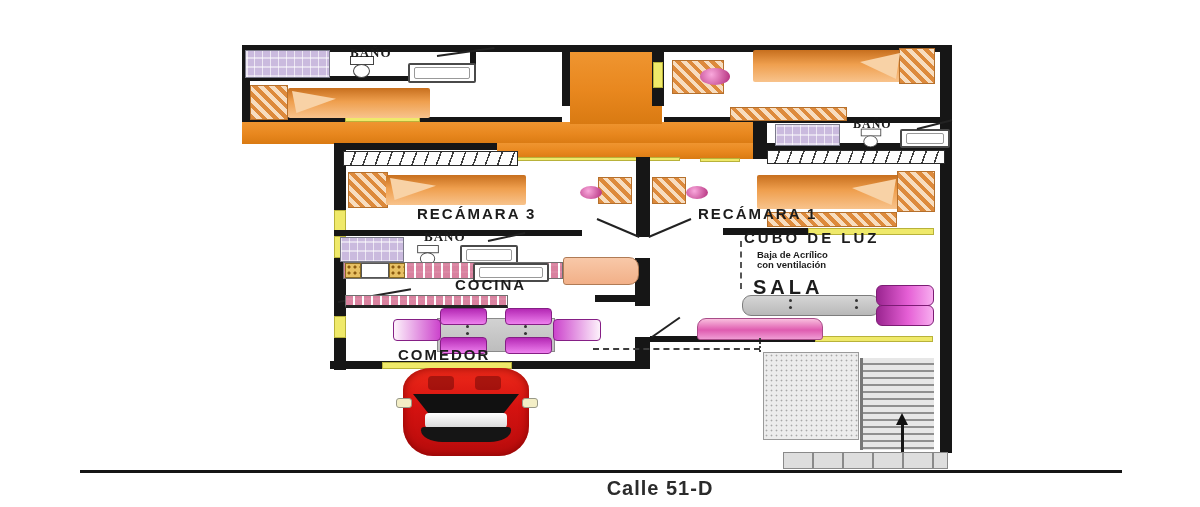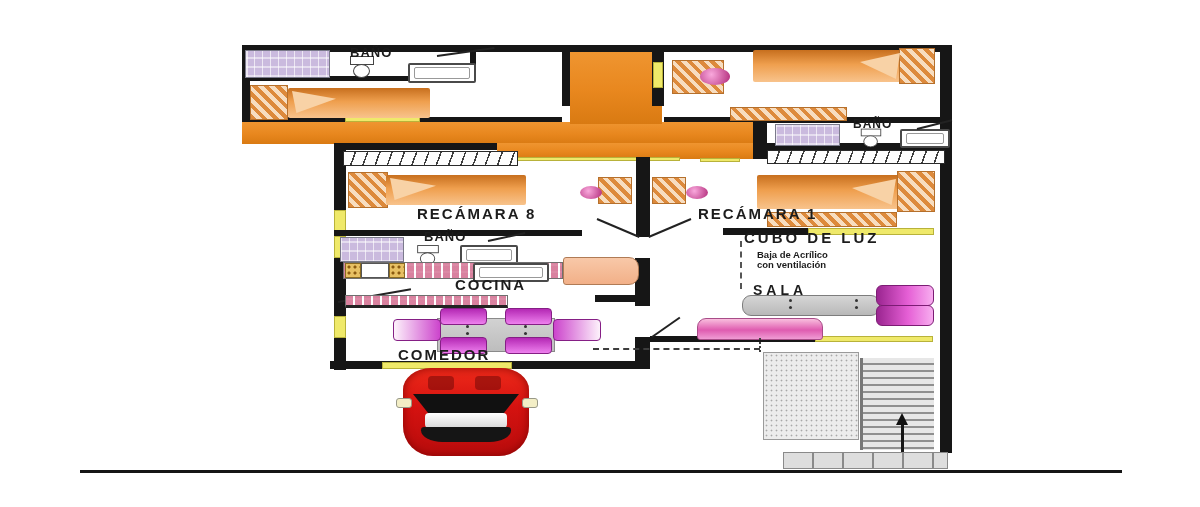--- a/index.html
+++ b/index.html
@@ -5,21 +5,21 @@
   html,body{margin:0;padding:0;background:#fff;}
   #stage{position:relative;width:1200px;height:507px;background:#fff;overflow:hidden;
          font-family:"Liberation Sans",sans-serif;}
   .abs{position:absolute;}
   .wall{position:absolute;background:#161616;}
   .yellow{position:absolute;background:#efe96a;border:1px solid #b8b23a;box-sizing:border-box;}
   .orange{position:absolute;background:linear-gradient(180deg,#ef9530 0%,#e8871e 55%,#d97a12 100%);}
   .lbl{position:absolute;font-weight:700;color:#1c1c1c;white-space:nowrap;}
   .title{font-size:28px;letter-spacing:1px;border-bottom:3px solid #111;padding:0 8px 1px 8px;}
   .roomlbl{font-size:15px;letter-spacing:2px;}
-  .banolbl{font-size:13px;letter-spacing:1px;}
+  .banolbl{font-size:13px;letter-spacing:1px;font-family:Liberation Serif, serif;}
   .smalllbl{font-size:9.5px;letter-spacing:0px;}
   .street{font-size:20px;letter-spacing:1px;color:#2b2b2b;}
   .lead{position:absolute;height:2px;background:#222;transform-origin:0 50%;}
   .hatch{position:absolute;background-color:#fdfdfd;border:1px solid #2a2a2a;box-sizing:border-box;
          background-image:repeating-linear-gradient(110deg,transparent 0 10px,#3d3d3d 10px 11.5px);}
   .stripe{position:absolute;border:1px solid #b5702c;box-sizing:border-box;
           background:repeating-linear-gradient(45deg,#dd8a3c 0 4px,#f7ddc0 4px 8px);}
   .bed{position:absolute;border-radius:2px;
        background:linear-gradient(180deg,#c76f1e 0%,#ef9f4e 45%,#f8c38c 100%);}
   .pillow{position:absolute;background:#f8d2a6;clip-path:polygon(0 0,100% 35%,10% 100%);}
@@ -131,21 +131,21 @@
   <div class="sink" style="left:900px;top:129px;width:46px;height:15px;"></div>
   <div class="lbl banolbl" style="left:853px;top:117px;font-size:12px;">BAÑO</div>
   <div class="lead" style="left:917px;top:128px;width:36px;transform:rotate(-14deg);"></div>
 
   <div class="hatch" style="left:343px;top:151px;width:175px;height:15px;"></div>
   <div class="stripe" style="left:348px;top:172px;width:40px;height:36px;"></div>
   <div class="bed" style="left:386px;top:175px;width:140px;height:30px;"></div>
   <div class="pillow" style="left:390px;top:178px;width:46px;height:22px;"></div>
   <div class="stripe" style="left:598px;top:177px;width:34px;height:27px;"></div>
   <div class="pinkknob" style="left:580px;top:186px;width:22px;height:13px;"></div>
-  <div class="lbl roomlbl" style="left:417px;top:205px;">RECÁMARA 8</div>
+  <div class="lbl roomlbl" style="left:417px;top:205px;">RECÁMARA 3</div>
   <div class="lead" style="left:597px;top:218px;width:46px;transform:rotate(23deg);"></div>
 
   <div class="hatch" style="left:767px;top:150px;width:178px;height:14px;"></div>
   <div class="bed" style="left:757px;top:175px;width:142px;height:34px;"></div>
   <div class="stripe" style="left:897px;top:171px;width:38px;height:41px;"></div>
   <div class="pillow" style="left:852px;top:179px;width:44px;height:26px;transform:scaleX(-1);"></div>
   <div class="stripe" style="left:652px;top:177px;width:34px;height:27px;"></div>
   <div class="pinkknob" style="left:686px;top:186px;width:22px;height:13px;"></div>
   <div class="stripe" style="left:767px;top:212px;width:130px;height:15px;"></div>
   <div class="lbl roomlbl" style="left:698px;top:205px;">RECÁMARA 1</div>
@@ -177,21 +177,21 @@
   <div class="mchair" style="left:505px;top:337px;width:45px;height:15px;"></div>
   <div class="mchair" style="left:393px;top:319px;width:46px;height:20px;background:linear-gradient(90deg,#fdf2fb,#cc44cc);"></div>
   <div class="mchair" style="left:553px;top:319px;width:46px;height:20px;background:linear-gradient(270deg,#fdf2fb,#cc44cc);"></div>
   <div class="lbl roomlbl" style="left:398px;top:346px;">COMEDOR</div>
 
   <div class="dashed-v" style="left:740px;top:241px;height:48px;"></div>
   <div class="lbl roomlbl" style="left:744px;top:229px;letter-spacing:3px;">CUBO DE LUZ</div>
   <div class="lbl smalllbl" style="left:757px;top:249px;">Baja de Acrílico</div>
   <div class="lbl smalllbl" style="left:757px;top:259px;">con ventilación</div>
 
-  <div class="lbl roomlbl" style="left:753px;top:282px;font-size:14px;letter-spacing:4px;">SALA</div>
+  <div class="lbl roomlbl" style="left:753px;top:276px;font-size:20px;letter-spacing:4px;">SALA</div>
   <div class="ctable" style="left:742px;top:295px;width:136px;height:19px;"></div>
   <div class="dot" style="left:789px;top:299px;"></div>
   <div class="dot" style="left:855px;top:299px;"></div>
   <div class="sofaC" style="left:876px;top:285px;width:56px;height:19px;"></div>
   <div class="sofaC" style="left:876px;top:305px;width:56px;height:19px;"></div>
   <div class="sofaB" style="left:697px;top:318px;width:124px;height:20px;"></div>
 
   <div class="dash-h" style="left:593px;top:348px;width:167px;"></div>
   <div class="dot-v" style="left:759px;top:338px;height:14px;"></div>
   <div class="stipple" style="left:763px;top:352px;width:96px;height:88px;"></div>
@@ -205,14 +205,15 @@
     <div class="car-vent" style="left:25px;top:8px;width:26px;height:14px;"></div>
     <div class="car-vent" style="left:72px;top:8px;width:26px;height:14px;"></div>
     <div class="car-windshield" style="left:10px;top:26px;width:106px;height:20px;"></div>
     <div class="car-roof" style="left:22px;top:45px;width:82px;height:15px;"></div>
     <div class="car-rear" style="left:18px;top:59px;width:90px;height:15px;"></div>
     <div class="car-mirror" style="left:-7px;top:30px;width:14px;height:8px;"></div>
     <div class="car-mirror" style="left:119px;top:30px;width:14px;height:8px;"></div>
   </div>
 
   <div class="wall" style="left:80px;top:470px;width:1042px;height:3px;"></div>
+  <div class="lbl street" style="left:555px;top:477px;width:210px;text-align:center;">Calle 51-D</div>
 
 </div>
 
 </body></html>

